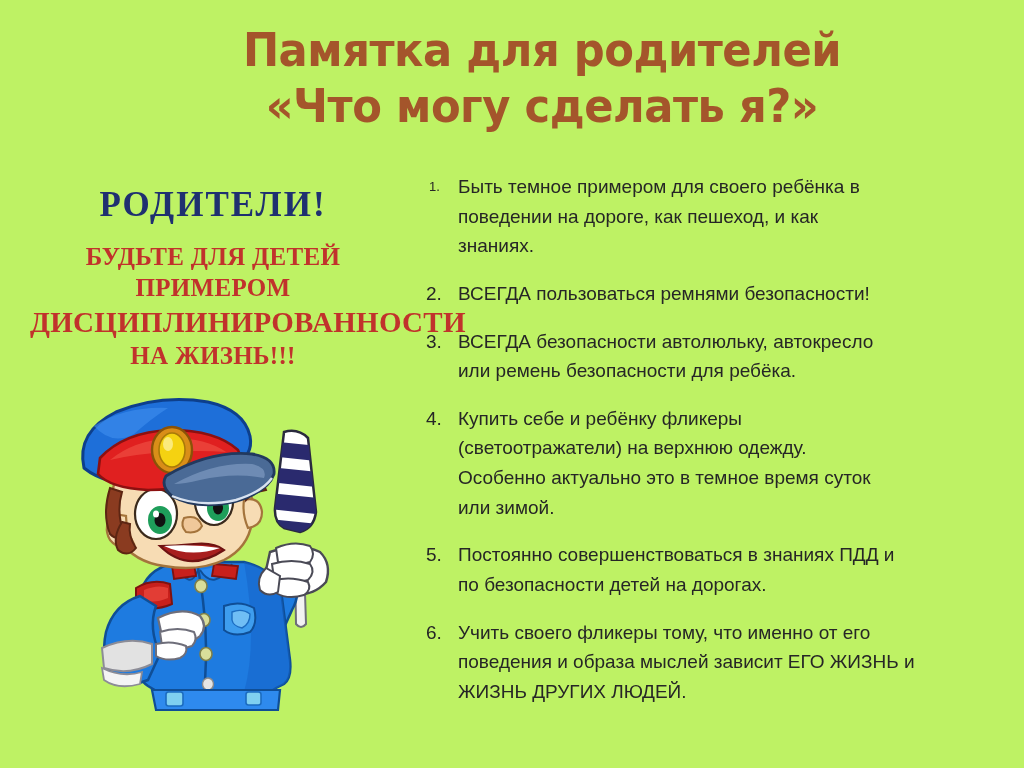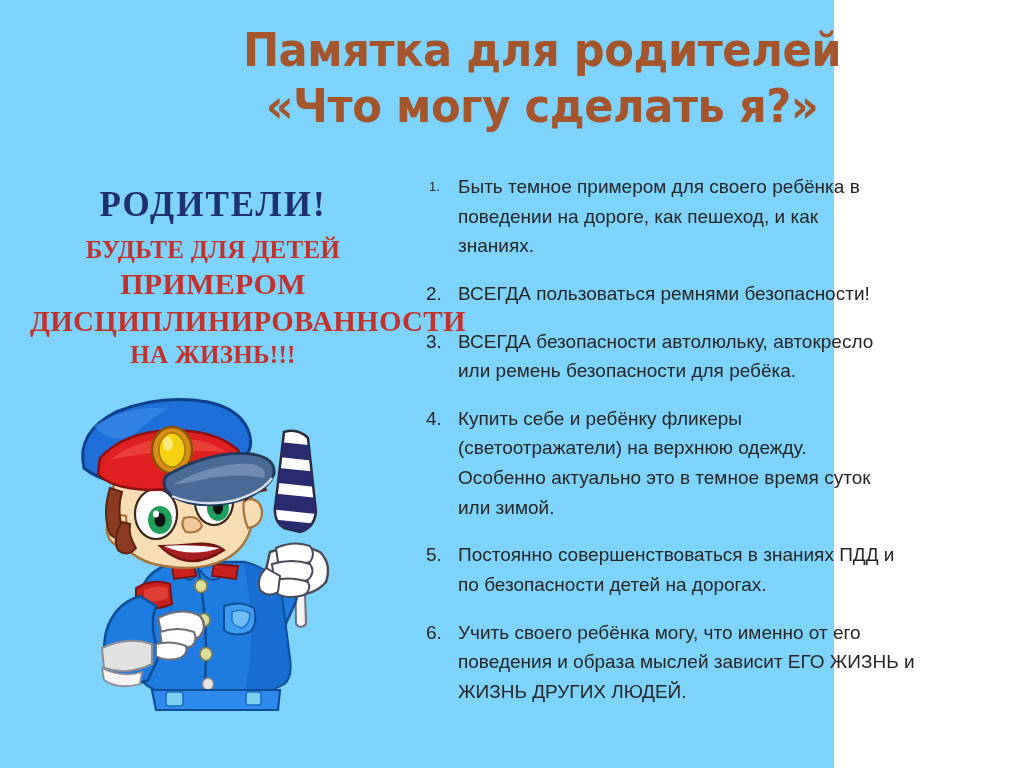--- a/index.html
+++ b/index.html
@@ -12,23 +12,23 @@
     overflow: hidden;
   }
 
   body {
     font-family: "Liberation Sans", "DejaVu Sans", sans-serif;
     position: relative;
   }
 
   .page {
     position: relative;
-    width: 834px;
+    width: 1024px;
     height: 768px;
-    background: #7dd3fc;
+    background: #bef264;
   }
 
   
   .title-block {
     position: absolute;
     top: 22px;
     left: 0;
     width: 1024px;
     text-align: center;
     padding-left: 60px;
@@ -55,34 +55,34 @@
     text-align: center;
   }
 
   .poster-head {
     font-family: "Liberation Serif", "DejaVu Serif", serif;
     font-weight: bold;
     font-size: 35px;
     line-height: 1.1;
     color: #1F3070;
     letter-spacing: 2px;
-    margin-bottom: 9px;
+    margin-bottom: 16px;
   }
 
   .poster-sub {
     font-family: "Liberation Serif", "DejaVu Serif", serif;
     font-weight: bold;
     color: #C1322C;
     line-height: 1.26;
     letter-spacing: 0.3px;
   }
 
   .poster-sub .pl { display: block; white-space: nowrap; }
   .poster-sub .pl1 { font-size: 25px; margin-top: 6px; }
-  .poster-sub .pl2 { font-size: 30px; }
+  .poster-sub .pl2 { font-size: 25px; }
   .poster-sub .pl3 { font-size: 29px; transform: scaleX(1.0); }
   .poster-sub .pl4 { font-size: 25px; }
 
   
   .illustration {
     position: absolute;
     left: 48px;
     top: 392px;
     width: 330px;
     height: 340px;
@@ -326,20 +326,20 @@
       <li class="item">
     <span class="marker">5.</span>
     <span class="text">
           <span class="ln">Постоянно совершенствоваться в знаниях ПДД и</span>
           <span class="ln">по безопасности детей на дорогах.</span>
         </span>
   </li>
       <li class="item">
     <span class="marker">6.</span>
     <span class="text">
-          <span class="ln">Учить своего ребёнка могу, что именно от его</span>
+          <span class="ln">Учить своего фликеры тому, что именно от его</span>
           <span class="ln">поведения и образа мыслей зависит ЕГО ЖИЗНЬ и</span>
           <span class="ln">ЖИЗНЬ ДРУГИХ ЛЮДЕЙ.</span>
         </span>
   </li>
     </ol>
 
 </div>
 
 </body></html>

